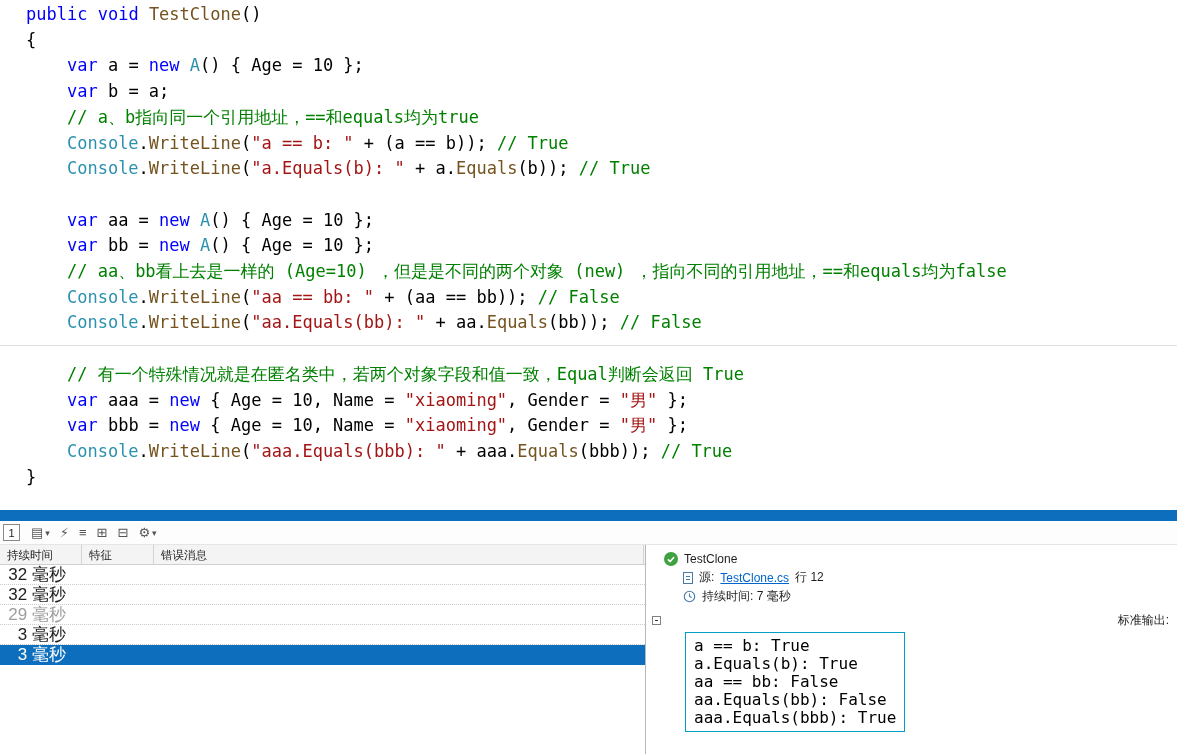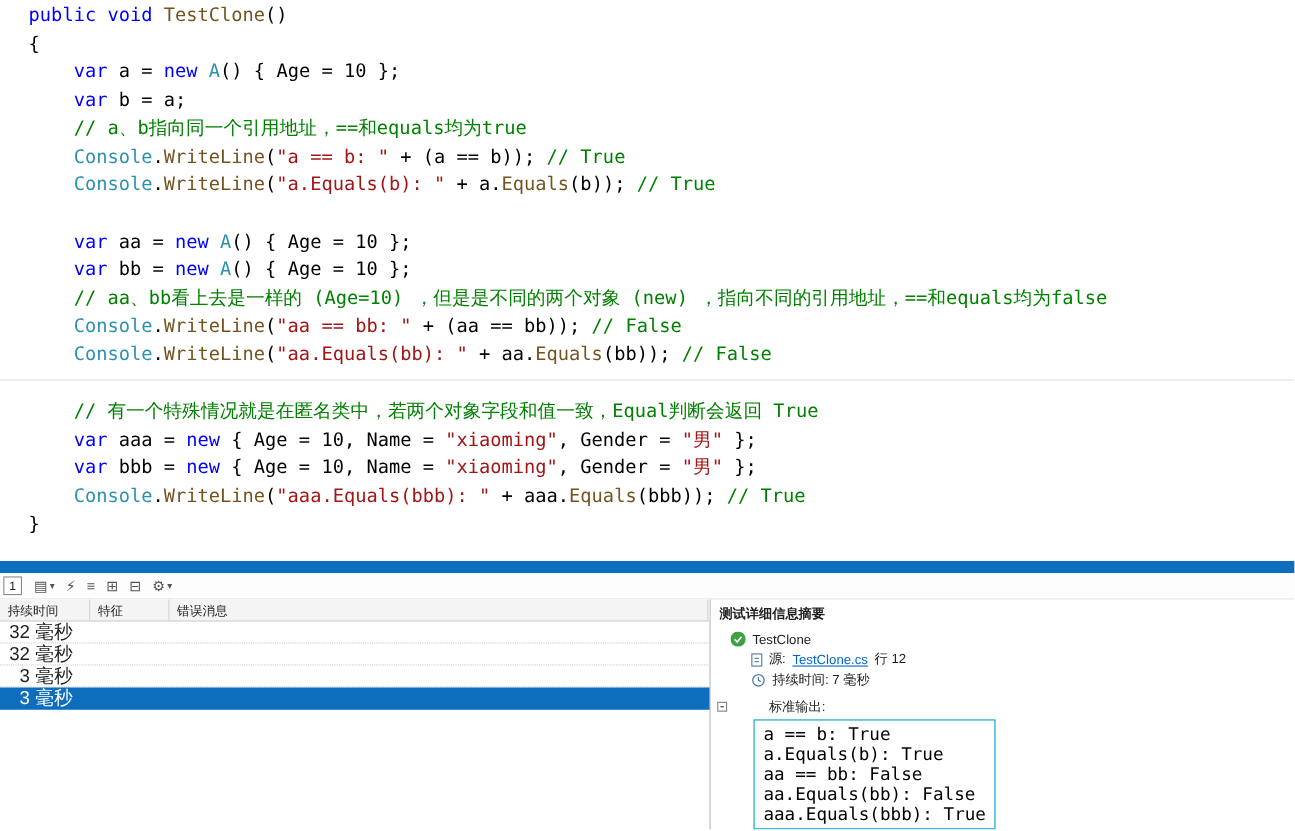--- a/index.html
+++ b/index.html
@@ -57,21 +57,21 @@
   .dur-cell { width:74px; padding-right:8px; text-align:right; white-space:nowrap; }
   .grid-row.dimmed { color:#9e9e9e; }
   .grid-row.selected { background:#0c6ebd; color:#ffffff; border-bottom:1px solid #0c6ebd; }
 
   
   .details { flex:1; padding:4px 8px 0 4px; font-size:12px; color:#1e1e1e; overflow:hidden; }
   .details-title { font-weight:bold; margin:1px 0 4px 4px; font-size:12px; }
   .d-item { display:flex; align-items:center; height:19px; gap:6px; white-space:nowrap; }
   .lvl1 { margin-left:14px; }
   .lvl2 { margin-left:33px; }
-  .stdout-row { margin-left:2px; margin-top:5px; gap:16px; }
+  .stdout-row { margin-left:2px; margin-top:5px; gap:16px;justify-content:space-between; }
   .stdout-row .stdout-label { margin-left:22px; }
   .link { color:#0066cc; text-decoration:underline; cursor:pointer; }
 
   .icon-check { width:14px; height:14px; display:inline-block; flex:0 0 auto; }
   .icon-doc {
     width:10px; height:12px; border:1px solid #4a7ba6; background:#fff; position:relative; flex:0 0 auto;
   }
   .icon-doc::before {
     content:""; position:absolute; left:2px; right:2px; top:3px; height:1px;
     background:#4a7ba6; box-shadow:0 3px 0 #4a7ba6;
@@ -136,31 +136,33 @@
             <div class="grid-col" style="width: 72px;">特征</div>
             <div class="grid-col" style="width: 490px;">错误消息</div>
           </div>
         <div id="grid-rows">
             <div class="grid-row normal">
               <div class="dur-cell">32 毫秒</div>
             </div>
             <div class="grid-row normal">
               <div class="dur-cell">32 毫秒</div>
             </div>
+            <div class="grid-row dimmed">
+              <div class="dur-cell">29 毫秒</div>
+            </div>
             <div class="grid-row normal">
               <div class="dur-cell">3 毫秒</div>
             </div>
             <div class="grid-row selected">
               <div class="dur-cell">3 毫秒</div>
             </div>
           </div>
       </div>
 
       <div class="details">
-        <div class="details-title">测试详细信息摘要</div>
 
         <div class="d-item lvl1">
           <span class="icon-check">
             <svg width="14" height="14" viewBox="0 0 16 16">
                 <circle cx="8" cy="8" r="8" fill="#3fa13f"></circle>
                 <path d="M4.4 8.4 L7 11 L11.6 5.6" stroke="#fff" stroke-width="1.8" fill="none"></path>
               </svg>
           </span>
           <span>TestClone</span>
         </div>

